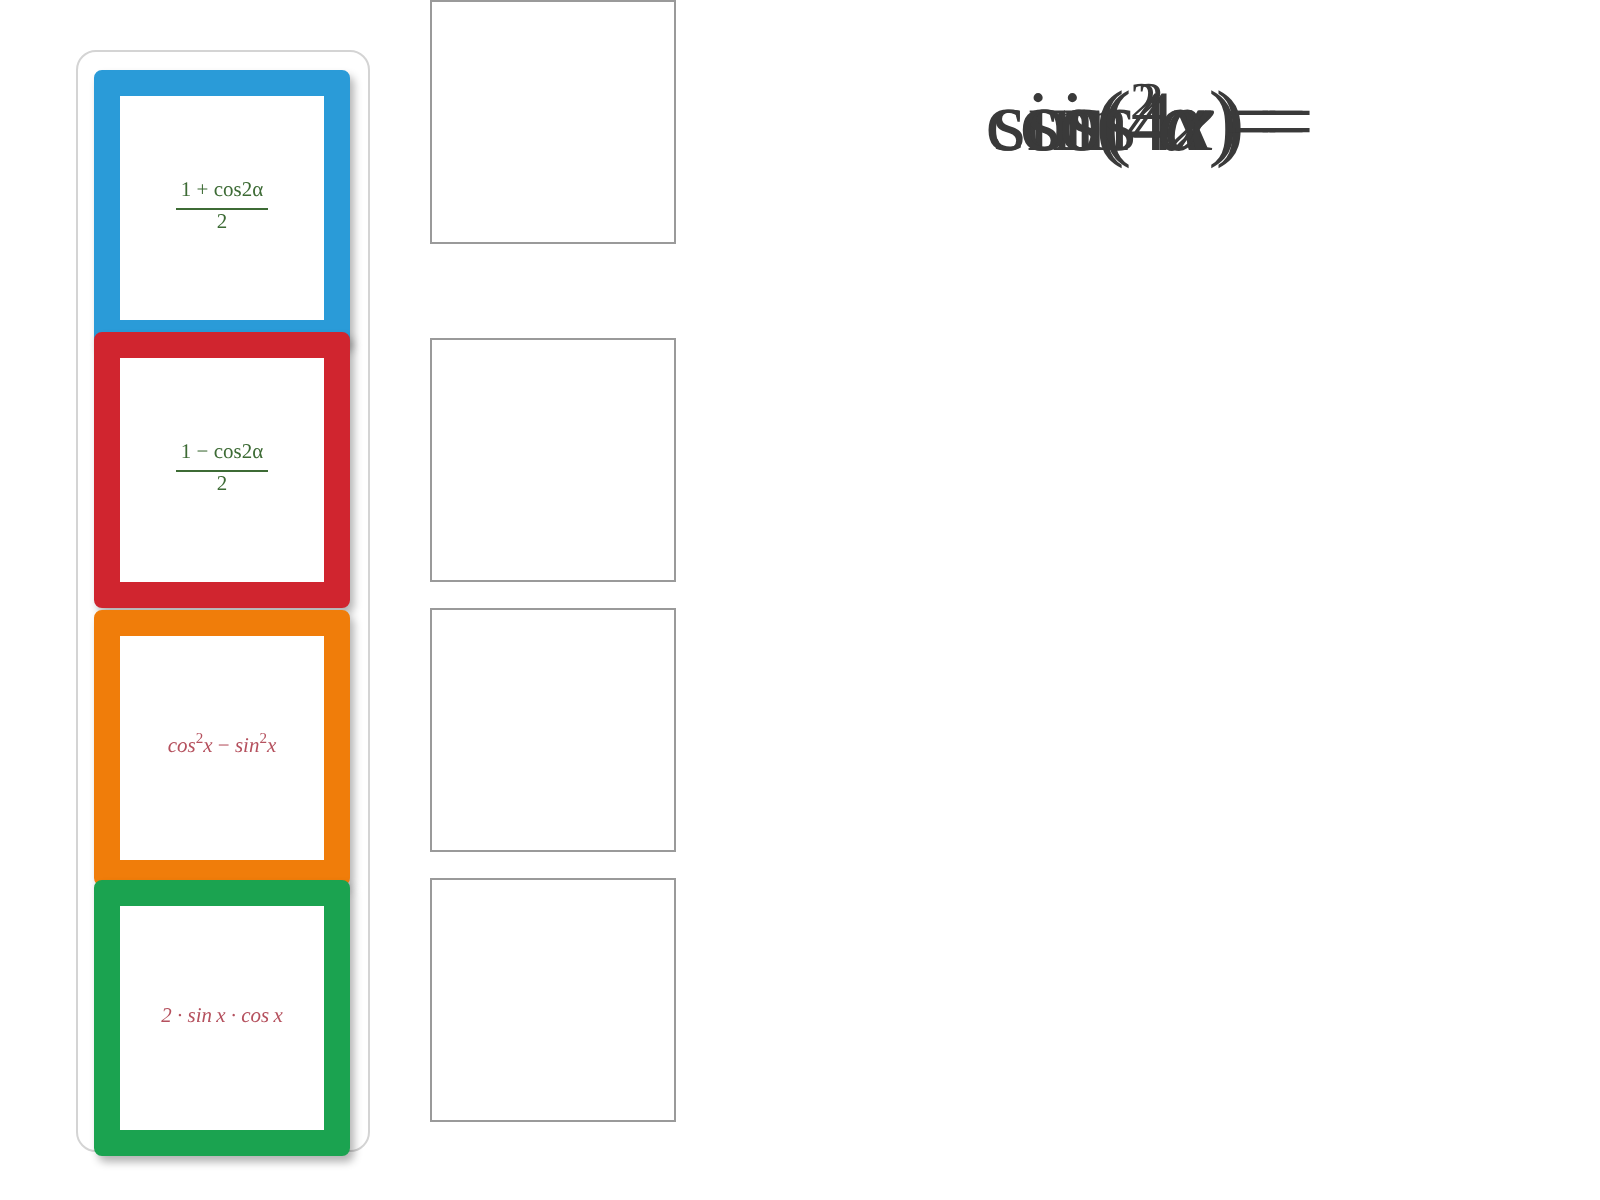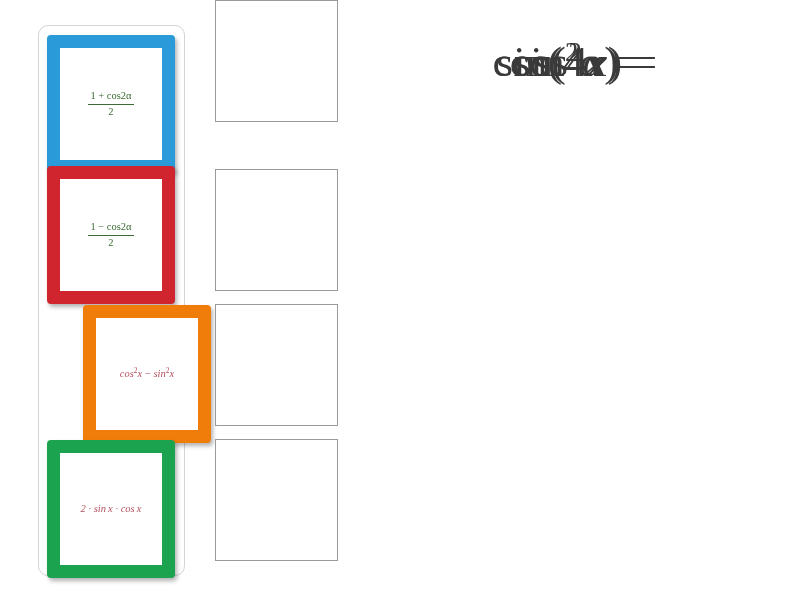--- a/index.html
+++ b/index.html
@@ -38,21 +38,21 @@
     border-width: 13px;
     border-radius: 4px;
     background: #ffffff;
     display: flex;
     align-items: center;
     justify-content: center;
     box-shadow: 2px 3px 4px rgba(0,0,0,0.30);
   }
   .draggable-card:nth-of-type(1) { top: 9px; }
   .draggable-card:nth-of-type(2) { top: 140px; }
-  .draggable-card:nth-of-type(3) { top: 279px; margin-left: 36px; }
+  .draggable-card:nth-of-type(3) { top: 279px; }
   .draggable-card:nth-of-type(4) { top: 414px; }
 
   .card-formula {
     font-family: "Liberation Serif", serif;
     font-size: 10.5px;
     line-height: 1.15;
     text-align: center;
     white-space: nowrap;
   }
   .card-formula .num,

